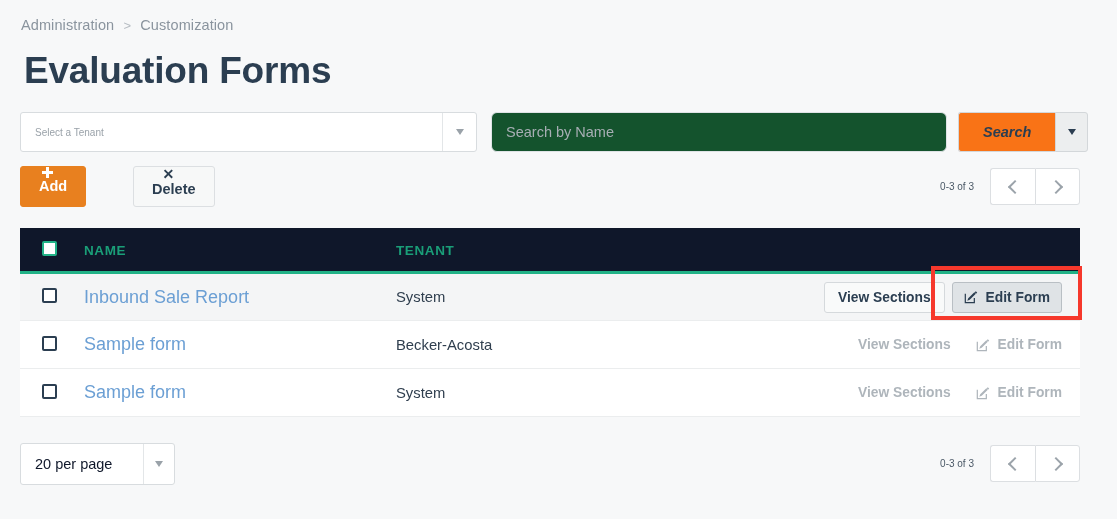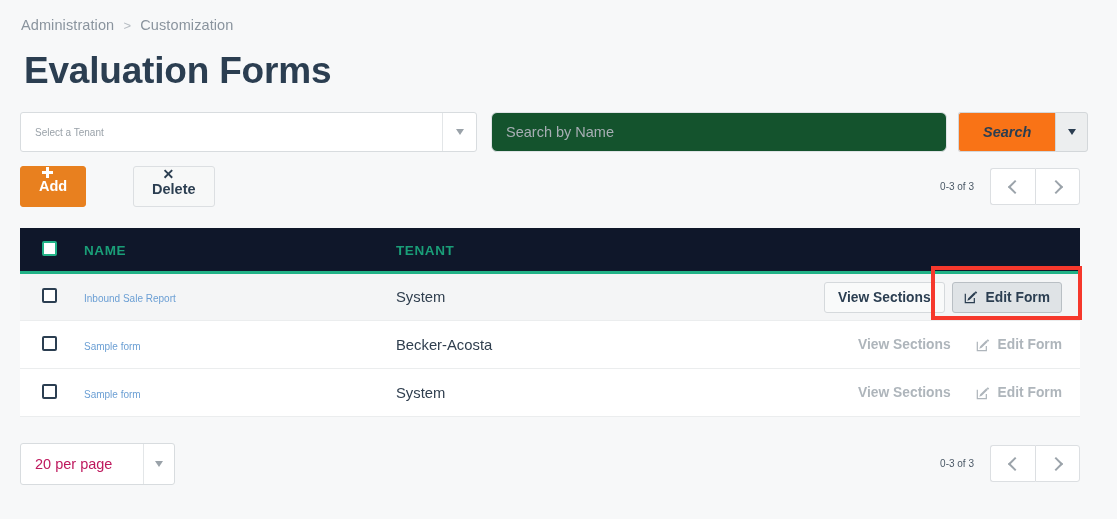--- a/index.html
+++ b/index.html
@@ -310,21 +310,21 @@
     cursor: pointer;
   }
   .chkbox.head {
     border-color: #21b287;
   }
   .cell-chk { padding-left: 22px !important; }
 
   .link-name {
     color: #6b9fd4;
     text-decoration: none;
-    font-size: 10px;
+    font-size: 18px;
     cursor: pointer;
   }
 
   .acts {
     display: flex;
     align-items: center;
     justify-content: flex-end;
     padding-right: 18px;
     gap: 0;
   }
@@ -403,21 +403,21 @@
     border-radius: 3px;
     box-sizing: border-box;
     display: flex;
     align-items: center;
     cursor: pointer;
   }
   .perpage .pp-label {
     flex: 1;
     padding-left: 14px;
     font-size: 14.5px;
-    color: #be185d;
+    color: #0f172a;
     white-space: nowrap;
   }
   .perpage .pp-arrow {
     width: 30px;
     height: 40px;
     border-left: 1px solid #e3e6e8;
     display: flex;
     align-items: center;
     justify-content: center;
   }

